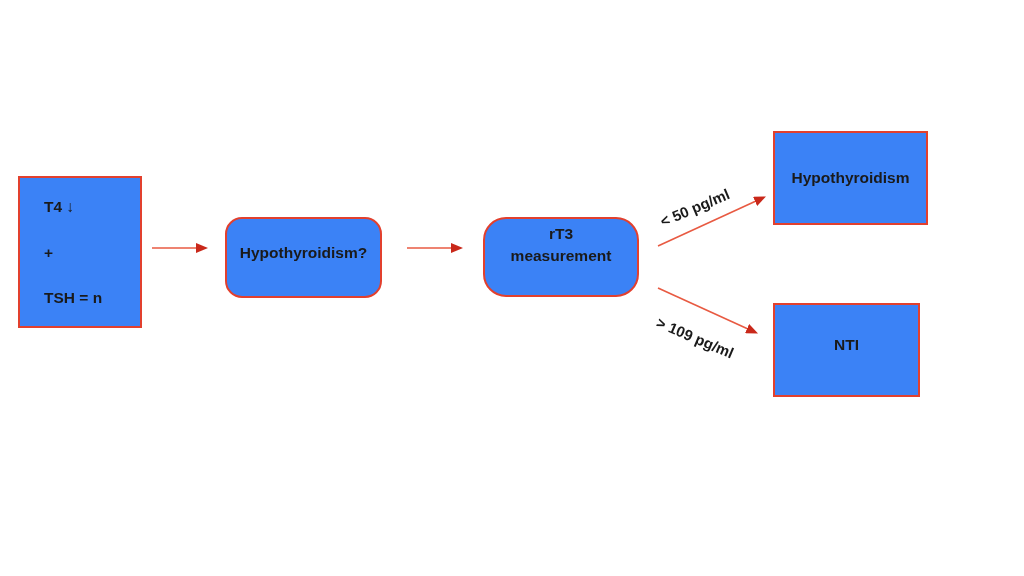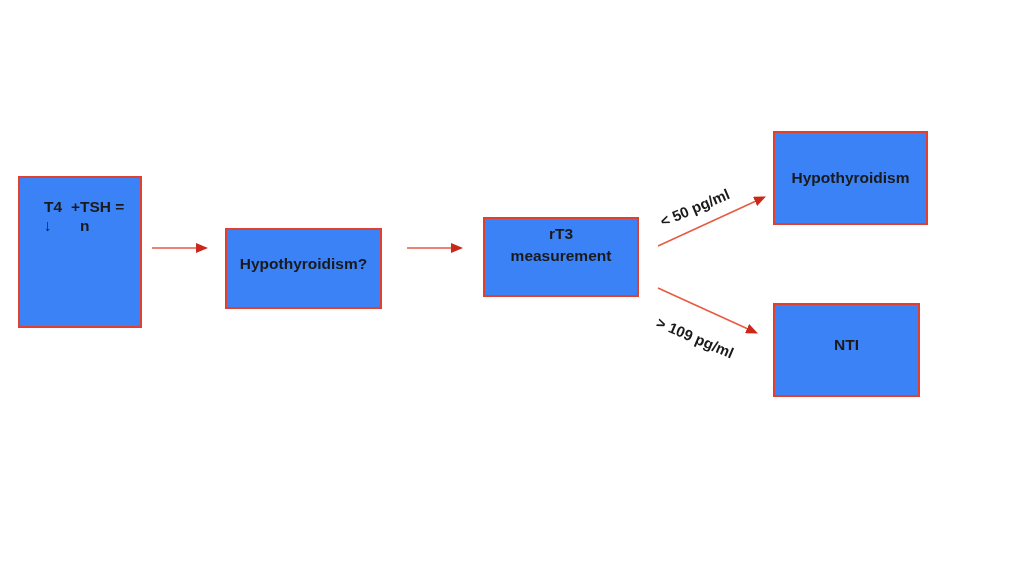--- a/index.html
+++ b/index.html
@@ -29,35 +29,36 @@
     font-weight: 700;
     font-size: 15.5px;
     display: flex;
     align-items: center;
     justify-content: center;
     text-align: center;
   }
 
   .box-input {
     left: 18px; top: 176px; width: 124px; height: 152px;
-    flex-direction: row;
+    flex-direction: column;
     align-items: flex-start;
     justify-content: space-between;
     padding: 19px 8px 19px 24px;
     text-align: left;
     font-size: 15.5px;
   }
   .box-input .line { line-height: 19px; }
 
-  .box-question { left: 225px; top: 228px; width: 157px; height: 81px; padding-bottom: 9px; }
+  .box-question { left: 225px; top: 217px; width: 157px; height: 81px; padding-bottom: 9px; border-radius: 17px; }
   .box-measurement {
     left: 483px; top: 217px; width: 156px; height: 80px;
     padding-bottom: 24px;
     white-space: pre-line;
     line-height: 22px;
+    border-radius: 23px;
   }
   .box-hypo { left: 773px; top: 131px; width: 155px; height: 94px; }
   .box-nti  { left: 773px; top: 303px; width: 147px; height: 94px; padding-bottom: 10px; }
 
   .connector-layer {
     position: absolute;
     left: 0; top: 0;
     width: 1024px; height: 576px;
     pointer-events: none;
   }

